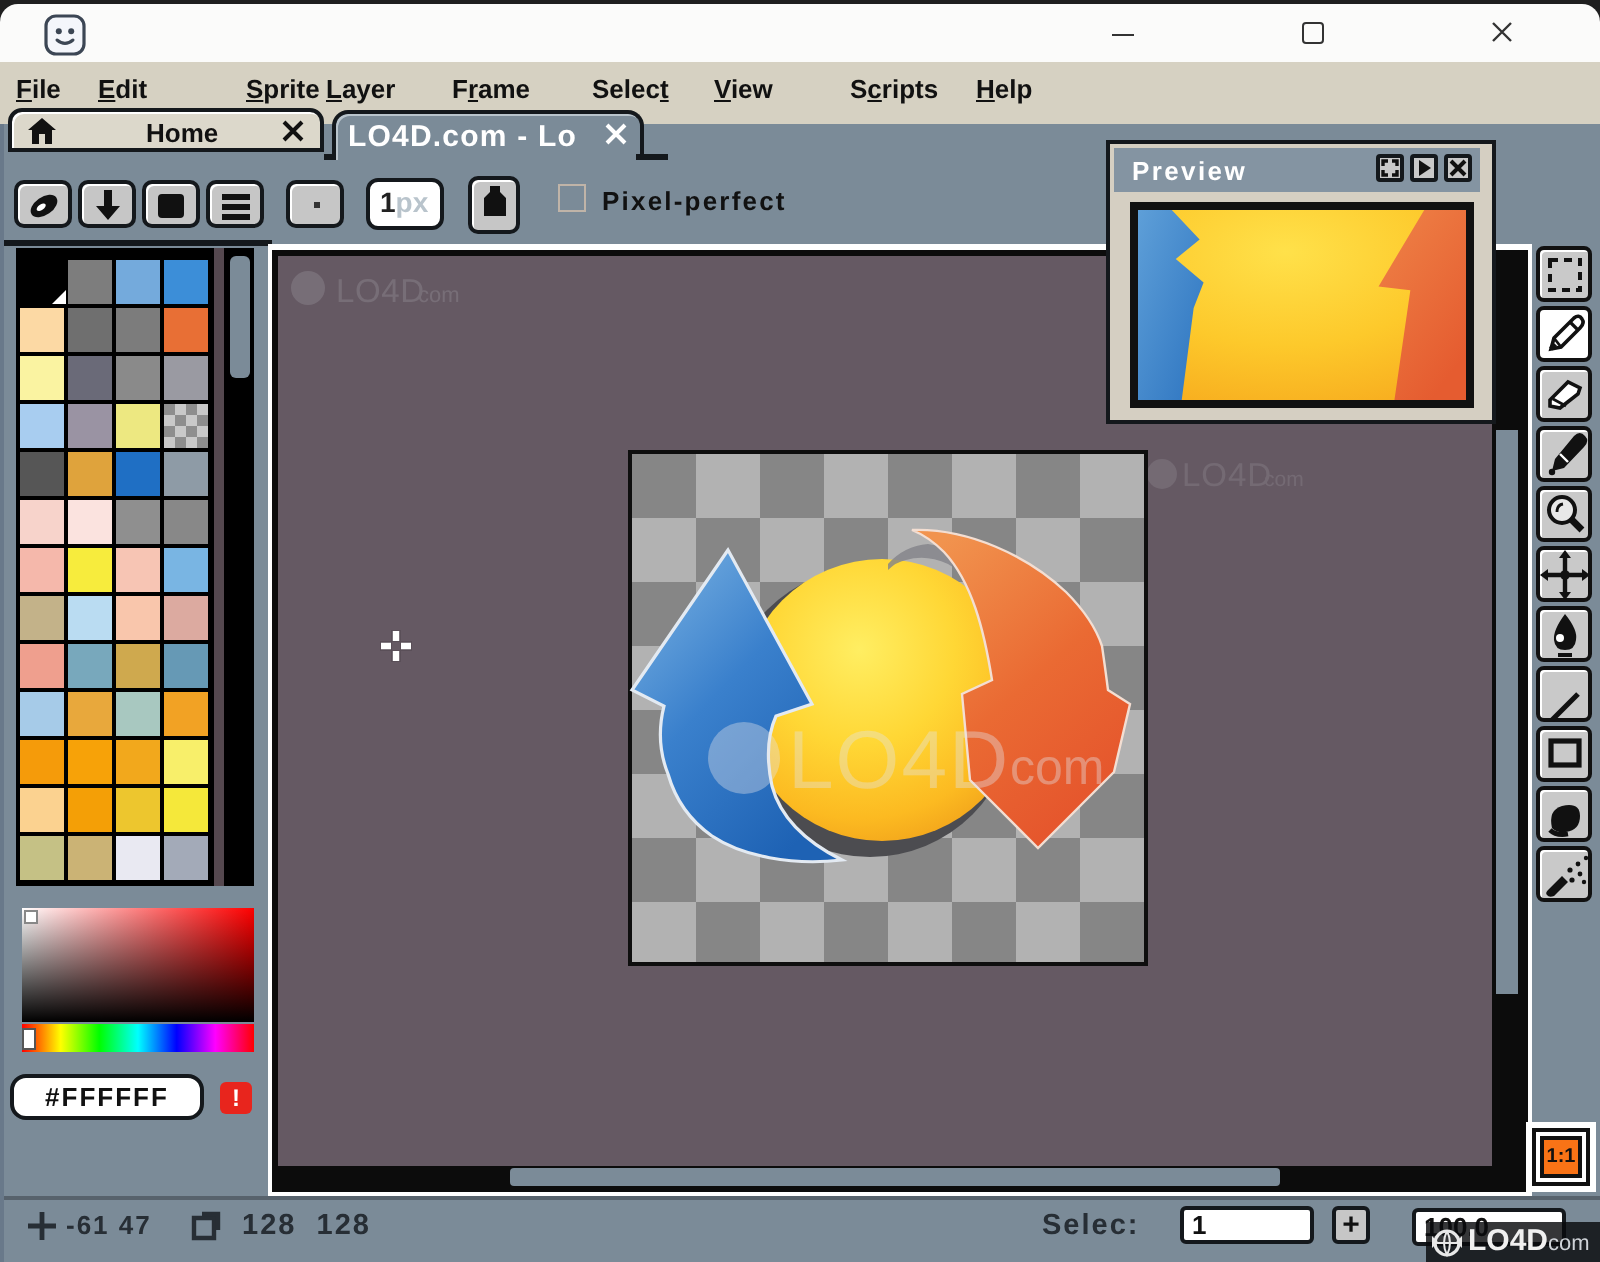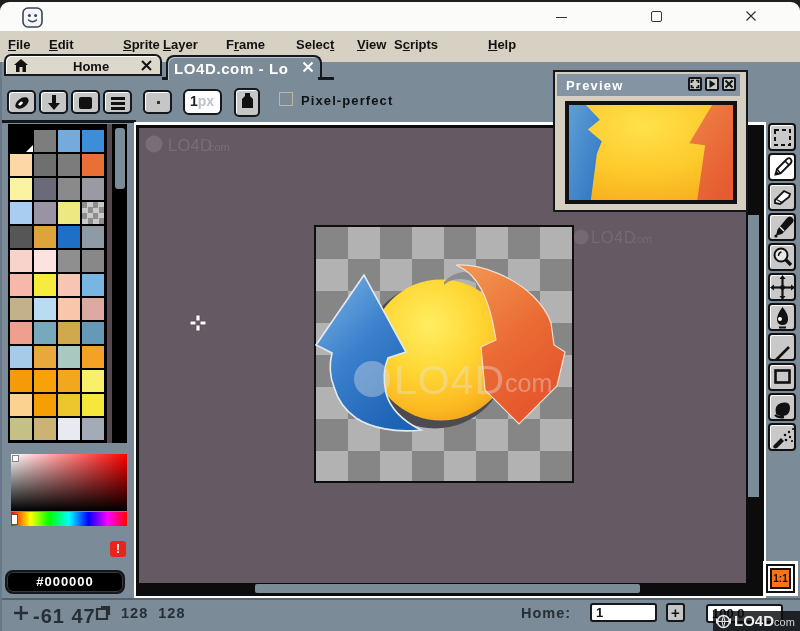--- a/index.html
+++ b/index.html
@@ -36,21 +36,21 @@
 
   <div class="abs" style="left:0;top:31px;width:800px;height:31px;background:#d6d1c2;"></div>
   <div class="abs px" id="menu" style="top:37px;font-size:13px;">
     <span class="abs" style="left:8px;"><u>F</u>ile</span>
     <span class="abs" style="left:49px;"><u>E</u>dit</span>
     <span class="abs" style="left:111px;margin-left:12px;"><u>S</u>prite</span>
     <span class="abs" style="left:163px;"><u>L</u>ayer</span>
     <span class="abs" style="left:226px;">F<u>r</u>ame</span>
     <span class="abs" style="left:296px;">Selec<u>t</u></span>
     <span class="abs" style="left:357px;"><u>V</u>iew</span>
-    <span class="abs" style="left:394px;">S<u>c</u>ripts</span>
+    <span class="abs" style="left:425px;">S<u>c</u>ripts</span>
     <span class="abs" style="left:488px;"><u>H</u>elp</span>
   </div>
 
   <div class="abs" style="left:4px;top:54px;width:154px;height:18px;background:#dcd8cb;border:2px solid #14181c;border-radius:7px 7px 0 0;box-shadow:inset 1px 1px 0 #fff;"></div>
   <svg class="abs" style="left:14px;top:59px;" width="14" height="13" viewBox="0 0 14 13">
     <path d="M7 0 L14 6 L12 6 L12 13 L8.5 13 L8.5 8 L5.5 8 L5.5 13 L2 13 L2 6 L0 6 Z" fill="#111"></path>
   </svg>
   <div class="abs px" style="left:33px;top:59px;font-size:13px;padding-left:40px;">Home</div>
   <svg class="abs" style="left:141px;top:60px;" width="11" height="11" viewBox="0 0 11 11">
     <path d="M1 1 L10 10 M10 1 L1 10" stroke="#111" stroke-width="2"></path>
@@ -150,22 +150,22 @@
   <div class="abs" style="left:26px;top:145px;width:0;height:0;border-left:7px solid transparent;border-bottom:7px solid #fff;"></div>
 
   <div class="abs" style="left:107px;top:124px;width:5px;height:319px;background:#55484f;"></div>
   <div class="abs" style="left:115px;top:128px;width:10px;height:61px;background:#7b8b98;border-radius:3px;"></div>
 
   <div class="abs" style="left:11px;top:454px;width:116px;height:57px;background:linear-gradient(to bottom, rgba(0,0,0,0), #000), linear-gradient(to right, #fff, #f00);"></div>
   <div class="abs" style="left:11px;top:512px;width:116px;height:14px;background:linear-gradient(to right,#f00,#ff0,#0f0,#0ff,#00f,#f0f,#f00);"></div>
   <div class="abs" style="left:12px;top:455px;width:5px;height:5px;background:#fff;border:1px solid #888;"></div>
   <div class="abs" style="left:11px;top:514px;width:5px;height:9px;background:#fff;border:1px solid #555;"></div>
 
+  <div class="abs" style="left:5px;top:537px;width:93px;height:19px;background:#fff;border:2.5px solid #14181c;border-radius:8px;text-align:center;font-size:13px;font-weight:bold;color:#111;letter-spacing:1px;line-height:19px;">#FFFFFF</div>
   <div class="abs" style="left:110px;top:541px;width:16px;height:16px;background:#e8251d;border-radius:3px;text-align:center;color:#fff;font-weight:bold;font-size:12px;line-height:16px;">!</div>
-  <div class="abs" style="left:5px;top:570px;width:116px;height:20px;background:#000;border:2.5px solid #14181c;border-radius:8px;text-align:center;font-size:13px;font-weight:bold;color:#fff;letter-spacing:1px;line-height:20px;box-shadow:inset 0 0 0 1px #3a3a3a;">#000000</div>
 
   <div class="abs" style="left:136px;top:122px;width:628px;height:474px;background:#0c0c0c;"></div>
   <div class="abs" style="left:134px;top:122px;width:630px;height:3px;background:#fff;"></div>
 
   <div class="abs" style="left:134px;top:122px;width:2px;height:476px;background:#fff;"></div>
   <div class="abs" style="left:764px;top:122px;width:2px;height:476px;background:#fff;"></div>
   <div class="abs" style="left:134px;top:596px;width:632px;height:2px;background:#fff;"></div>
   <div class="abs" style="left:0;top:598px;width:800px;height:2px;background:#57626c;"></div>
 
   <div class="abs" style="left:139px;top:128px;width:607px;height:455px;background:#655963;"></div>
@@ -319,27 +319,27 @@
       <circle cx="25" cy="3" r="1.1" fill="#111"></circle>
   </svg>
 
   <div class="abs" style="left:763px;top:561px;width:35px;height:35px;background:#fff;"></div>
   <div class="abs" style="left:766px;top:564px;width:25px;height:25px;background:#fff;border:2.5px solid #111;"></div>
   <div class="abs" style="left:770px;top:568px;width:17px;height:17px;background:#f97316;border:2px solid #111;text-align:center;line-height:17px;font-size:10px;font-weight:bold;color:#111;">1:1</div>
 
   <svg class="abs" style="left:13px;top:605px;" width="16" height="16" viewBox="0 0 16 16">
     <path d="M8 1 L8 15 M1 8 L15 8" stroke="#272e35" stroke-width="2.4"></path>
   </svg>
-  <div class="abs" style="left:33px;top:605px;font-size:20px;font-weight:bold;color:#272e35;letter-spacing:1px;">-61 47</div>
+  <div class="abs" style="left:33px;top:605px;font-size:13px;font-weight:bold;color:#272e35;letter-spacing:1px;">-61 47</div>
   <svg class="abs" style="left:95px;top:605px;" width="19" height="16" viewBox="0 0 19 16">
     <path d="M2 4 L12 4 L12 14 L2 14 Z" fill="none" stroke="#272e35" stroke-width="2.2"></path>
     <path d="M14 10 L14 2 L6 2" fill="none" stroke="#272e35" stroke-width="2.2"></path>
   </svg>
   <div class="abs" style="left:121px;top:605px;font-size:14.5px;font-weight:bold;color:#272e35;letter-spacing:1px;">128&nbsp; 128</div>
-  <div class="abs" style="left:521px;top:605px;font-size:14.5px;font-weight:bold;color:#272e35;letter-spacing:1px;">Home:</div>
+  <div class="abs" style="left:521px;top:605px;font-size:14.5px;font-weight:bold;color:#272e35;letter-spacing:1px;">Selec:</div>
   <div class="abs" style="left:590px;top:603px;width:59px;height:15px;background:#fff;border:2.5px solid #14181c;border-radius:3px;font-size:13px;font-weight:bold;color:#111;padding-left:4px;line-height:15px;">1</div>
   <div class="abs" style="left:666px;top:603px;width:15px;height:15px;background:#c6c6c6;border:2.5px solid #14181c;border-radius:3px;text-align:center;line-height:15px;font-size:15px;font-weight:bold;color:#111;">+</div>
   <div class="abs" style="left:706px;top:604px;width:69px;height:15px;background:#fff;border:2.5px solid #14181c;border-radius:3px;font-size:13px;font-weight:bold;color:#111;padding-left:4px;line-height:15px;">100.0</div>
 
   <div class="abs" style="left:553px;top:70px;width:191px;height:138px;background:#d5cfc2;border:2px solid #14181c;"></div>
   <div class="abs" style="left:557px;top:74px;width:183px;height:22px;background:#8494a2;"></div>
   <div class="abs" style="left:566px;top:78px;font-size:13px;font-weight:bold;color:#fff;letter-spacing:1.2px;">Preview</div>
   <div class="abs pvb" style="left:688px;top:77px;"></div>
   <div class="abs pvb" style="left:705px;top:77px;"></div>
   <div class="abs pvb" style="left:722px;top:77px;"></div>

